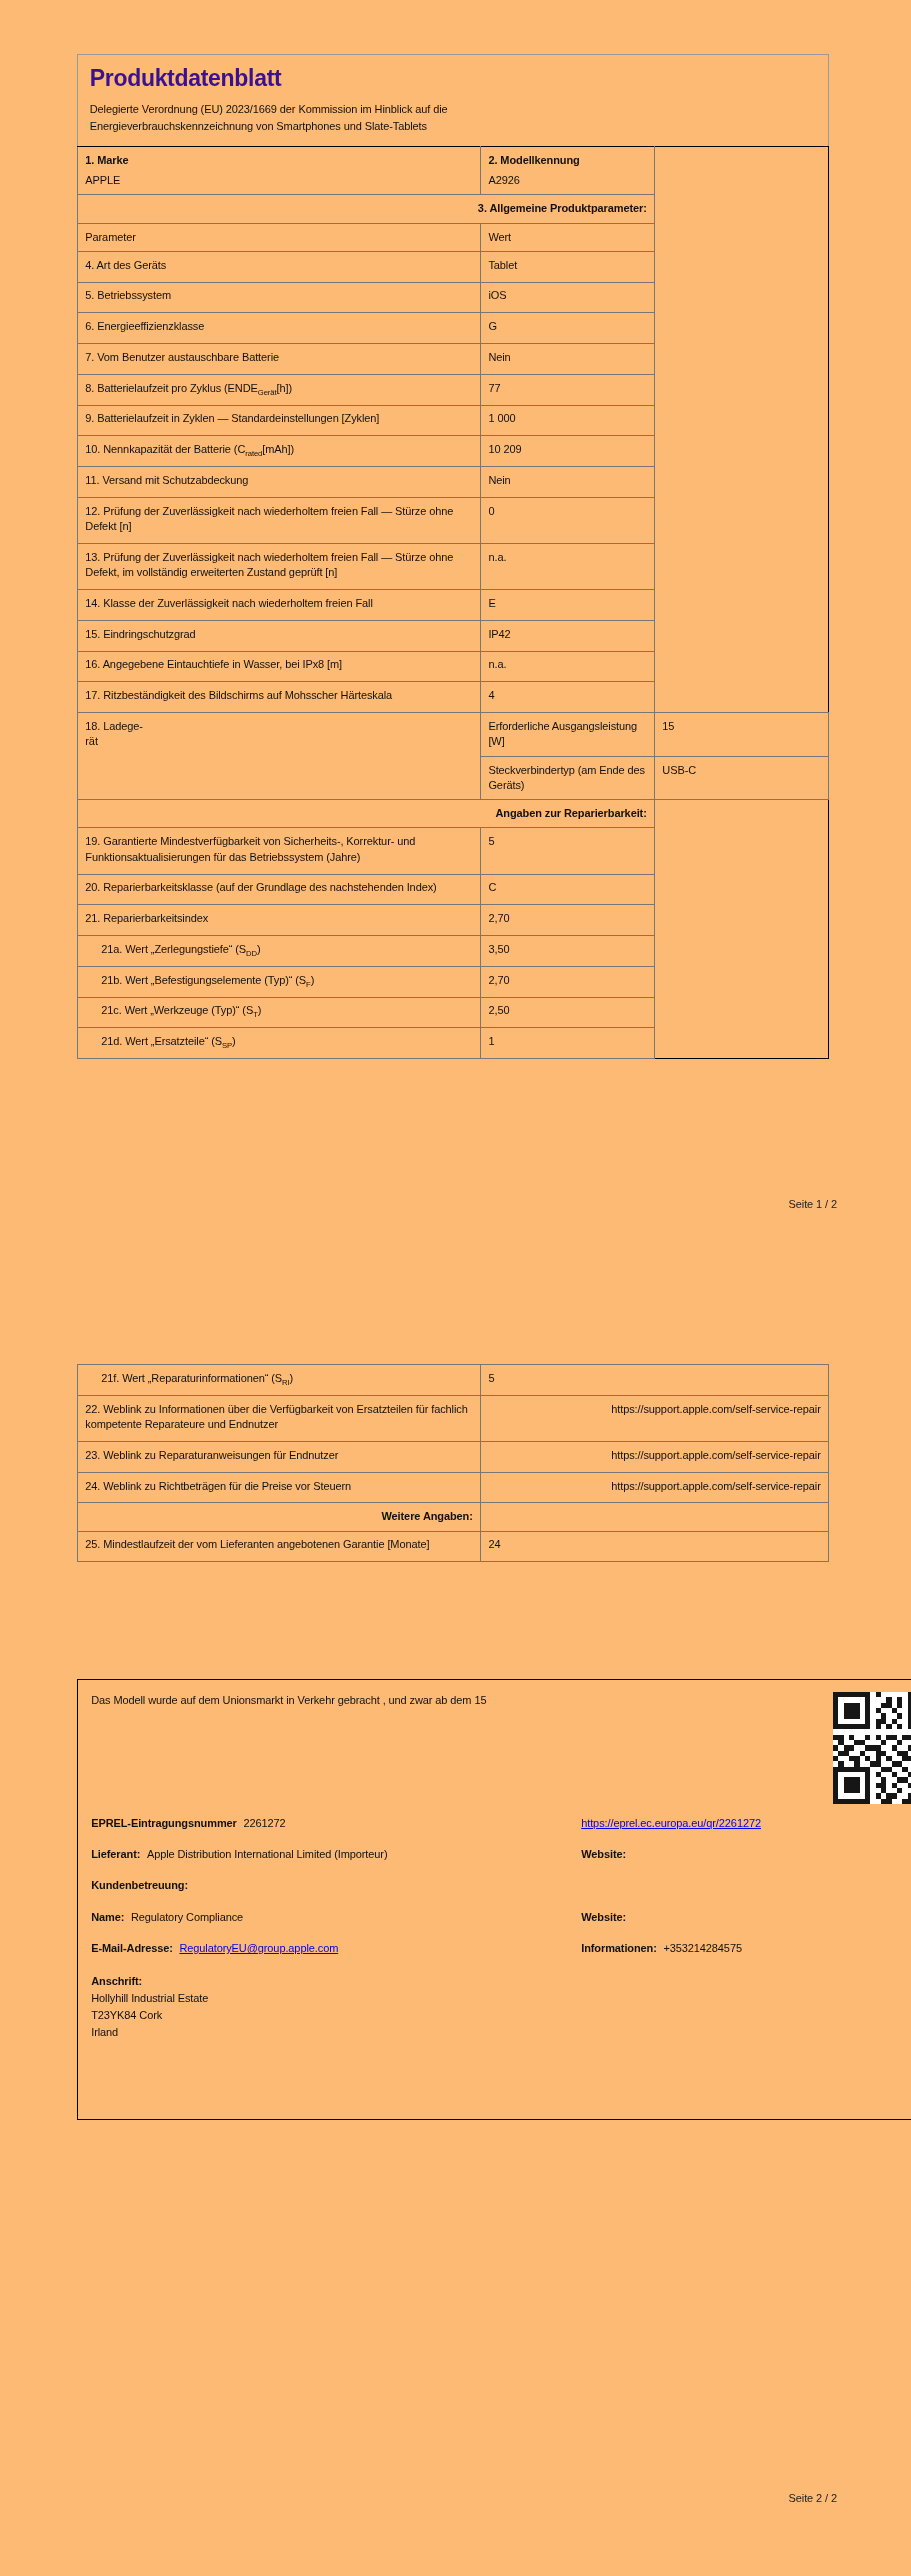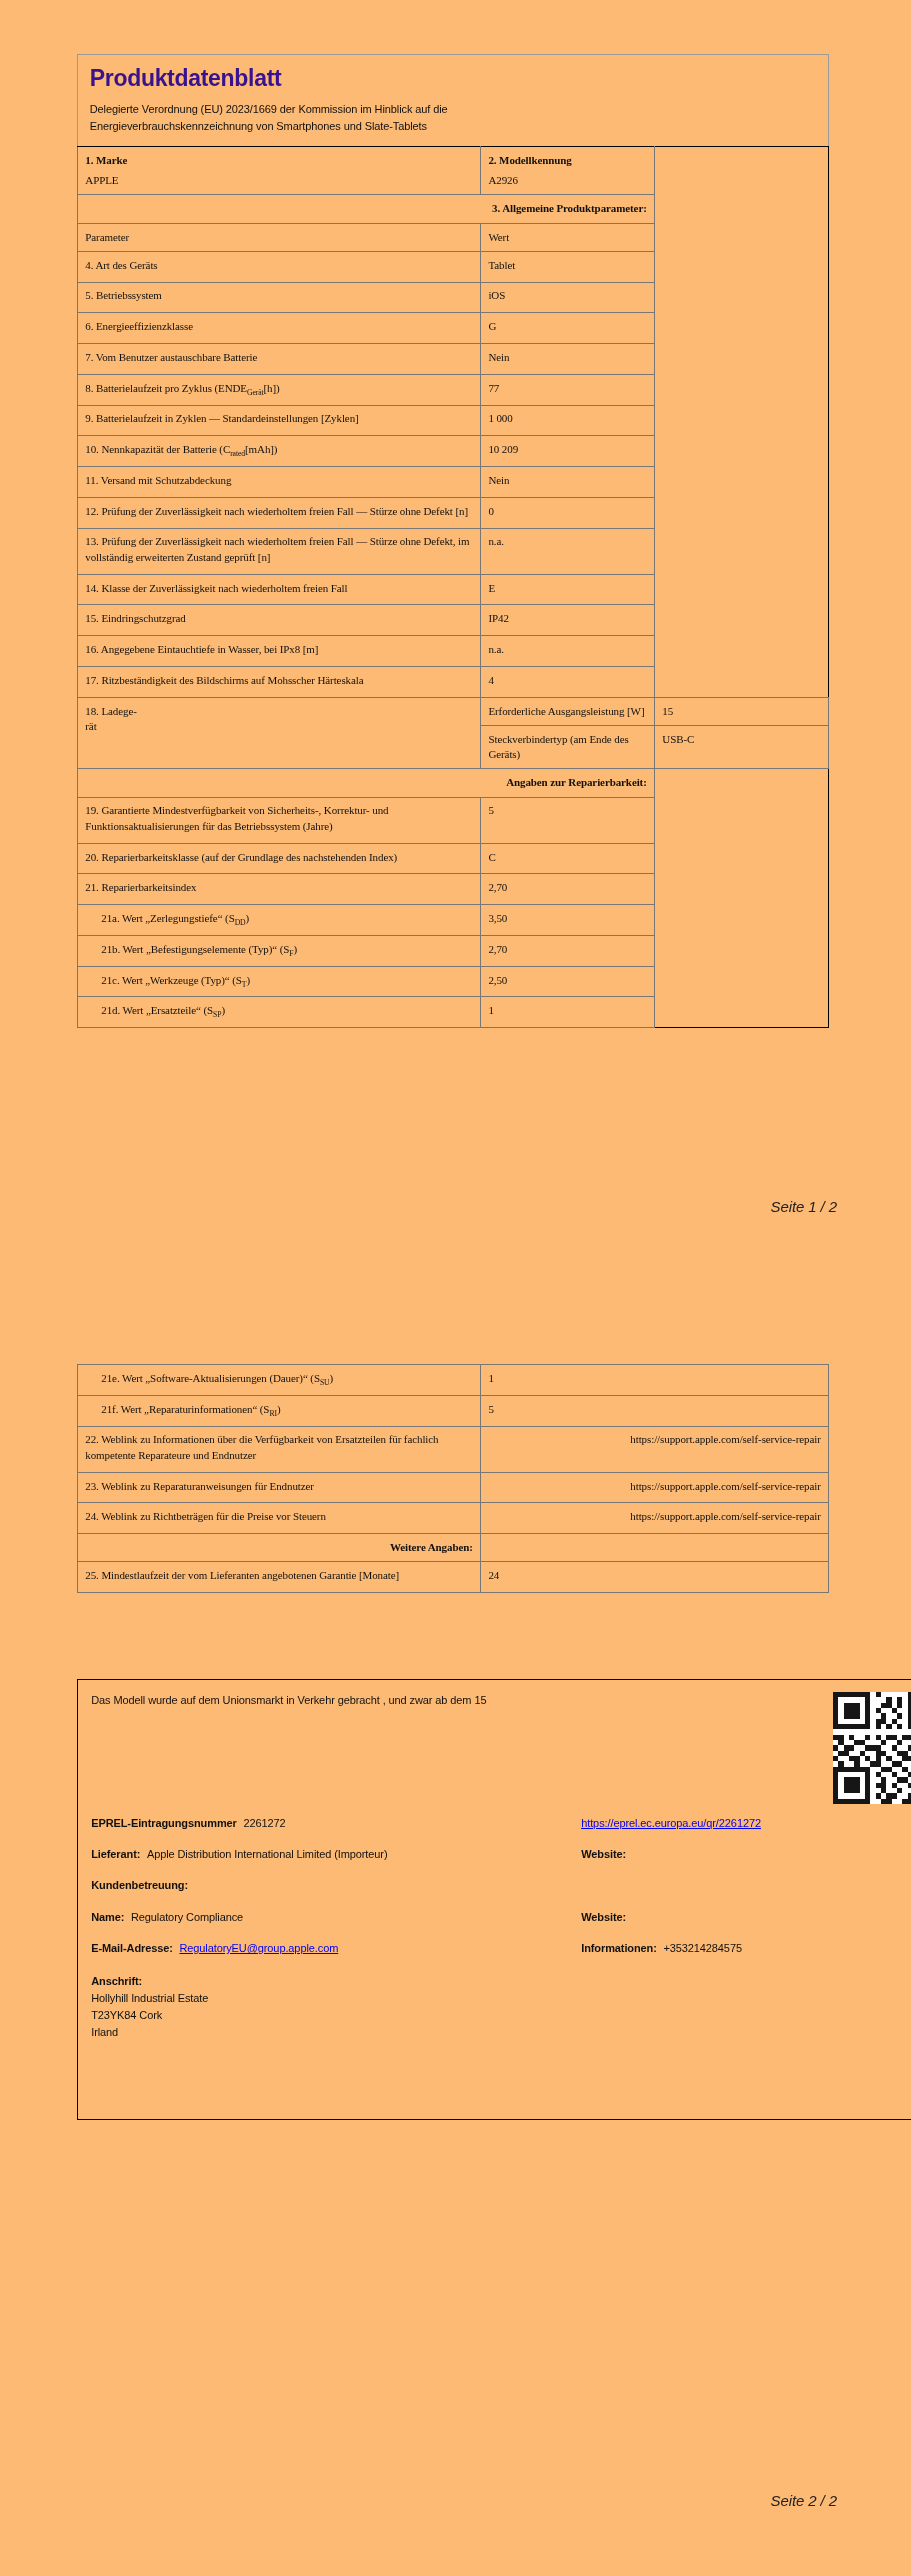--- a/index.html
+++ b/index.html
@@ -6,33 +6,33 @@
   .canvas{position:relative;width:911px;height:2576px;background:#fdba74;
           font-family:"Liberation Sans",sans-serif;color:#111;letter-spacing:-0.1px;padding-left:8px;}
   .sheet{position:absolute;left:77px;width:752px;}
   #page1{top:54px;}
   #page2{top:1364px;}
 
   .titlebox{border:0.7px solid #9a9a9a;border-bottom:0;padding:8.8px 11.7px 11.7px;}
   .doc-title{margin:1.5px 0 8.8px;font-size:23px;font-weight:bold;color:#39128F;letter-spacing:-0.3px;}
   .subtitle{font-size:11px;line-height:1.5;max-width:402px;}
 
-  table.sheet-table{width:100%;border-collapse:collapse;font-size:11px;border:1.5px solid #000;table-layout:fixed;font-family:Liberation Serif, serif;}
+  table.sheet-table{width:100%;border-collapse:collapse;font-size:11px;border:1.5px solid #000;table-layout:fixed;}
   .sheet-table td{border:0.7px solid #777;padding:5.9px 7.3px;vertical-align:top;line-height:1.4;word-wrap:break-word;}
   .sheet-table td.param{width:51.6%;}
   .sheet-table tr.thick > td{border-top:1.5px solid #000;}
   .sheet-table td.sec{font-weight:bold;text-align:right;}
   .kv .lbl{font-weight:bold;display:block;margin-bottom:5.1px;}
   td.chead{width:15.8%;white-space:pre-line;}
   td.cparam{width:35.7%;}
   .indent{text-indent:16px;}
   td.url-val{text-align:right;}
   sub{font-size:70%;}
 
-  .pfooter{position:absolute;right:82px;font-size:15px;color:#222;font-style:italic;}
+  .pfooter{position:absolute;right:82px;font-size:11px;color:#222;}
   #footer1{top:1198px;}
   #footer2{top:2492px;}
 
   .eprel{position:absolute;left:77px;top:1679px;width:884px;height:441px;border:0.7px solid #000;
          box-sizing:border-box;padding:11.7px 13.2px;font-size:11px;line-height:1.4;}
   .intro{margin:1.5px 0 107px 0;max-width:609px;}
   .inforow{display:grid;grid-template-columns:470px 1fr;column-gap:20px;margin-bottom:16px;}
   .inforow b{margin-right:6.6px;}
   a.link{color:#0000EE;text-decoration:underline;}
   .eprel-link{display:inline-block;max-width:187px;word-break:break-all;}
@@ -171,24 +171,20 @@
       </tr>
     </tbody>
       </table>
   </div>
 
   <div class="pfooter" id="footer1">Seite 1 / 2</div>
 
   <div class="sheet" id="page2">
     <table class="sheet-table">
       <tbody>
-          <tr>
-        <td class="param indent"><span>21e. Wert „Software-Aktualisierungen (Dauer)“ (S</span><sub>SU</sub><span>)</span></td>
-        <td>1</td>
-      </tr>
       <tr>
         <td class="param indent"><span>21f. Wert „Reparaturinformationen“ (S</span><sub>RI</sub><span>)</span></td>
         <td>5</td>
       </tr>
       <tr>
         <td class="param"><span>22. Weblink zu Informationen über die Verfügbarkeit von Ersatzteilen für fachlich kompetente Reparateure und Endnutzer</span><sub></sub><span></span></td>
         <td class="url-val">https://support.apple.com/self-service-repair</td>
       </tr>
       <tr>
         <td class="param"><span>23. Weblink zu Reparaturanweisungen für Endnutzer</span><sub></sub><span></span></td>

